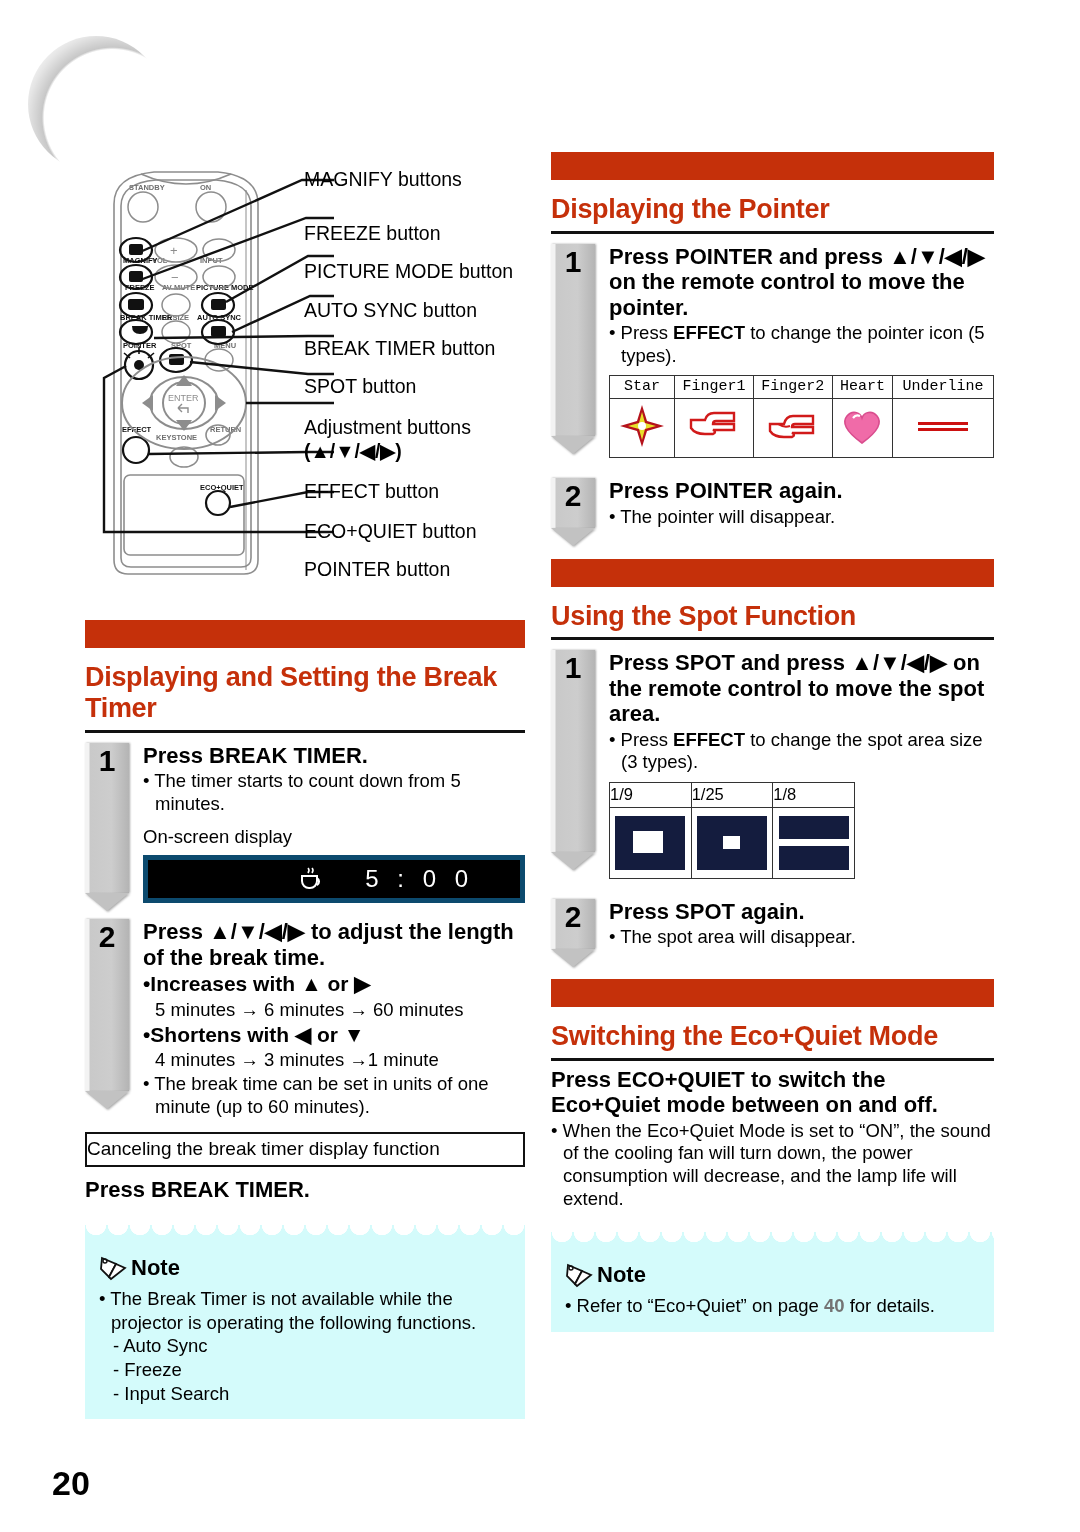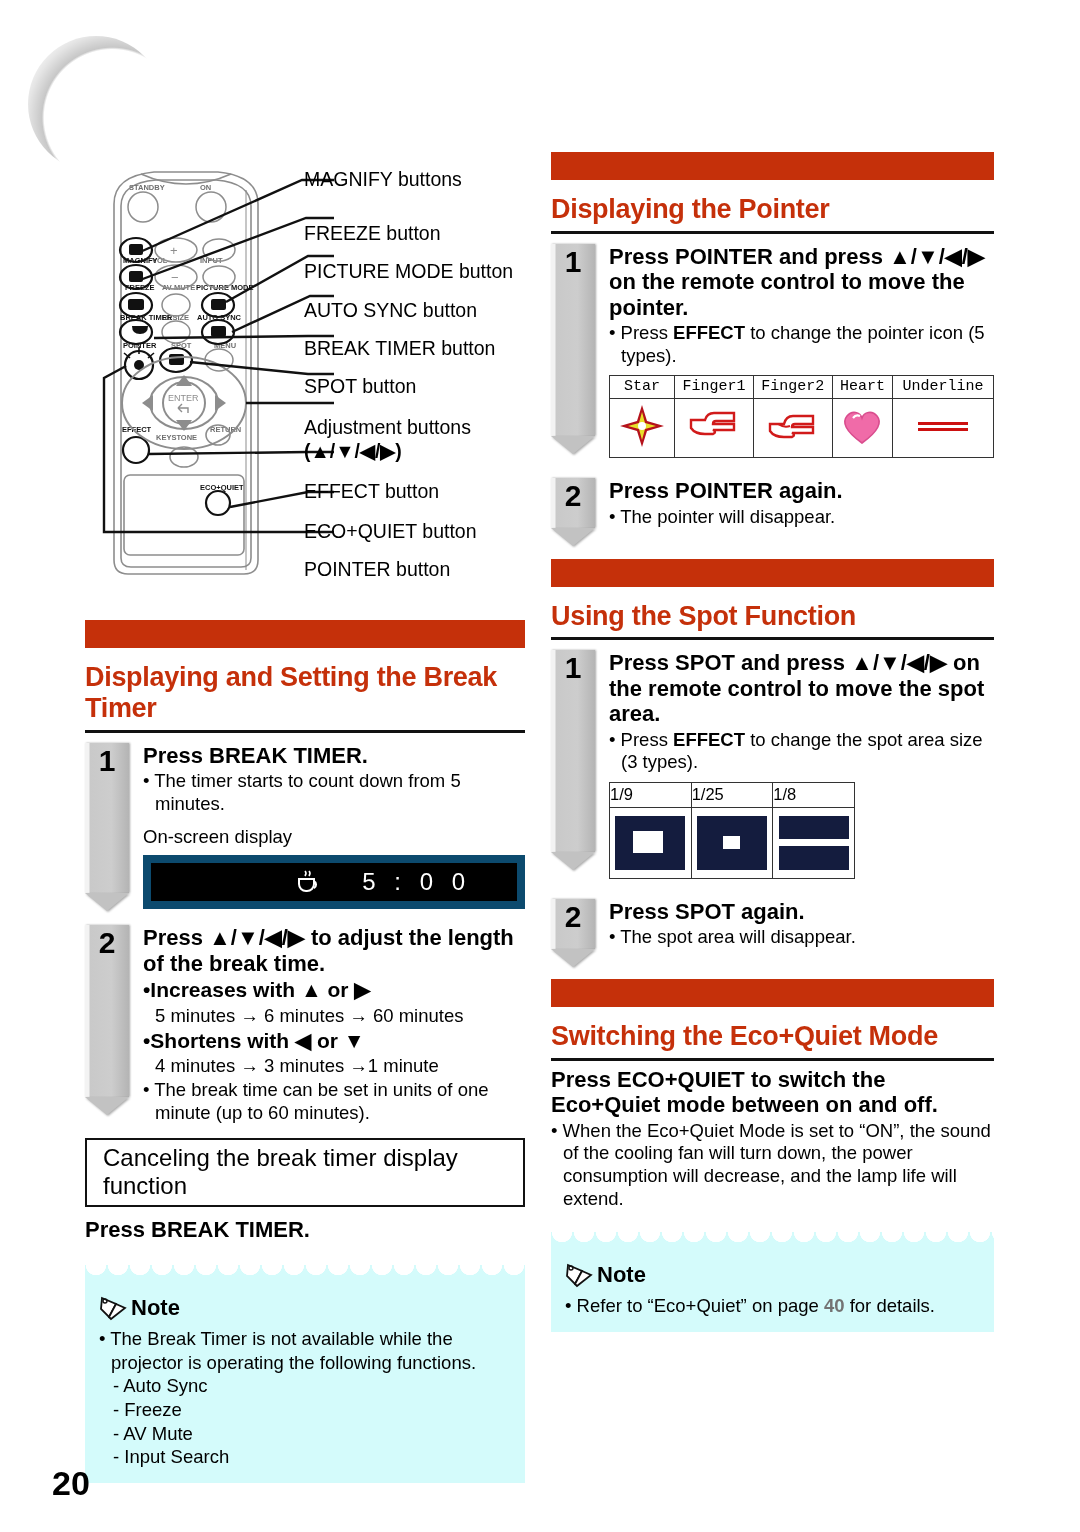--- a/index.html
+++ b/index.html
@@ -61,30 +61,30 @@
   .step-head{font-size:22px;font-weight:bold;line-height:1.16;}
   .step-head .kw{font-weight:bold;}
   .bullet{font-size:18.5px;line-height:1.22;margin-top:2px;
           text-indent:-12px;padding-left:12px;}
   .sub-b{font-size:21px;font-weight:bold;line-height:1.25;text-indent:-12px;padding-left:12px;margin-top:1px;}
   .sub-t{font-size:18.5px;line-height:1.25;padding-left:12px;}
   .plain{font-size:18.5px;line-height:1.3;margin-top:10px;}
 
   
   .osd{
-    margin-top:6px;border:8px solid #0c4a6e;background:#000;
+    margin-top:6px;border:5px solid #0c4a6e;background:#000;
     height:38px;display:flex;align-items:center;justify-content:flex-end;
     padding-right:46px;gap:40px;color:#fff;
   }
   .osd-time{font-size:24px;letter-spacing:6px;font-family:"Liberation Sans",sans-serif;}
 
   
   .boxcap{
-    border:2px solid #111;display:inline-block;padding:4px 9px 5px 16px;
-    font-size:24px;margin-top:14px;
+    border:2px solid #111;display:inline-block;padding:4px 9px 5px 0;
+    font-size:19px;margin-top:14px;
   }
   .press-line{font-size:22px;font-weight:bold;margin-top:10px;}
 
   
   .note{
     position:relative;background:#d4fbfb;margin-top:22px;padding:30px 14px 14px 14px;
   }
   .note-scallop{
     position:absolute;left:0;right:0;top:0;height:11px;
     background-image:radial-gradient(circle at 11px 0px, #ffffff 0 10px, rgba(255,255,255,0) 10.5px);
@@ -295,21 +295,20 @@
         <svg width="30" height="26" viewBox="0 0 30 26">
           <path d="M3 3 L17 9 L10 22 L2 14 Z" fill="#fff" stroke="#111" stroke-width="1.8"></path>
           <path d="M17 9 L26 13 L12 24 L10 22 Z" fill="#fff" stroke="#111" stroke-width="1.8"></path>
           <circle cx="6" cy="6" r="2" fill="none" stroke="#111" stroke-width="1.4"></circle>
         </svg>
         <span class="note-label">Note</span>
       </div>
       <div class="note-item">• The Break Timer is not available while the projector is operating the following functions.</div>
       <div class="note-sub">- Auto Sync</div>
       <div class="note-sub">- Freeze</div>
-      <div class="note-sub">- AV Mute</div>
       <div class="note-sub">- Input Search</div>
     </div>
   </div>
 
   <div class="col-right">
 
     <div class="sec-bar"></div>
     <div class="sec-title">Displaying the Pointer</div>
     <div class="sec-rule"></div>
 

